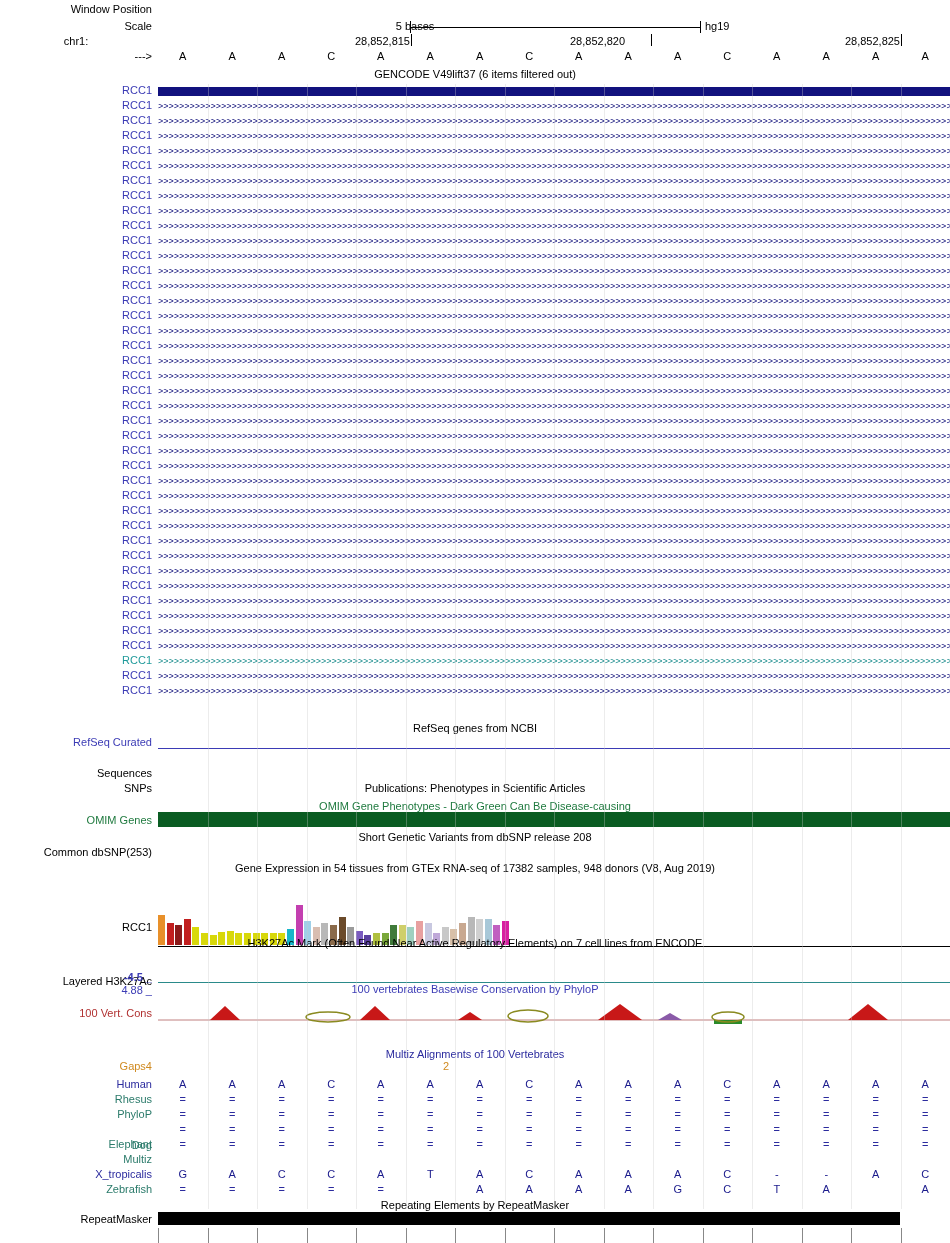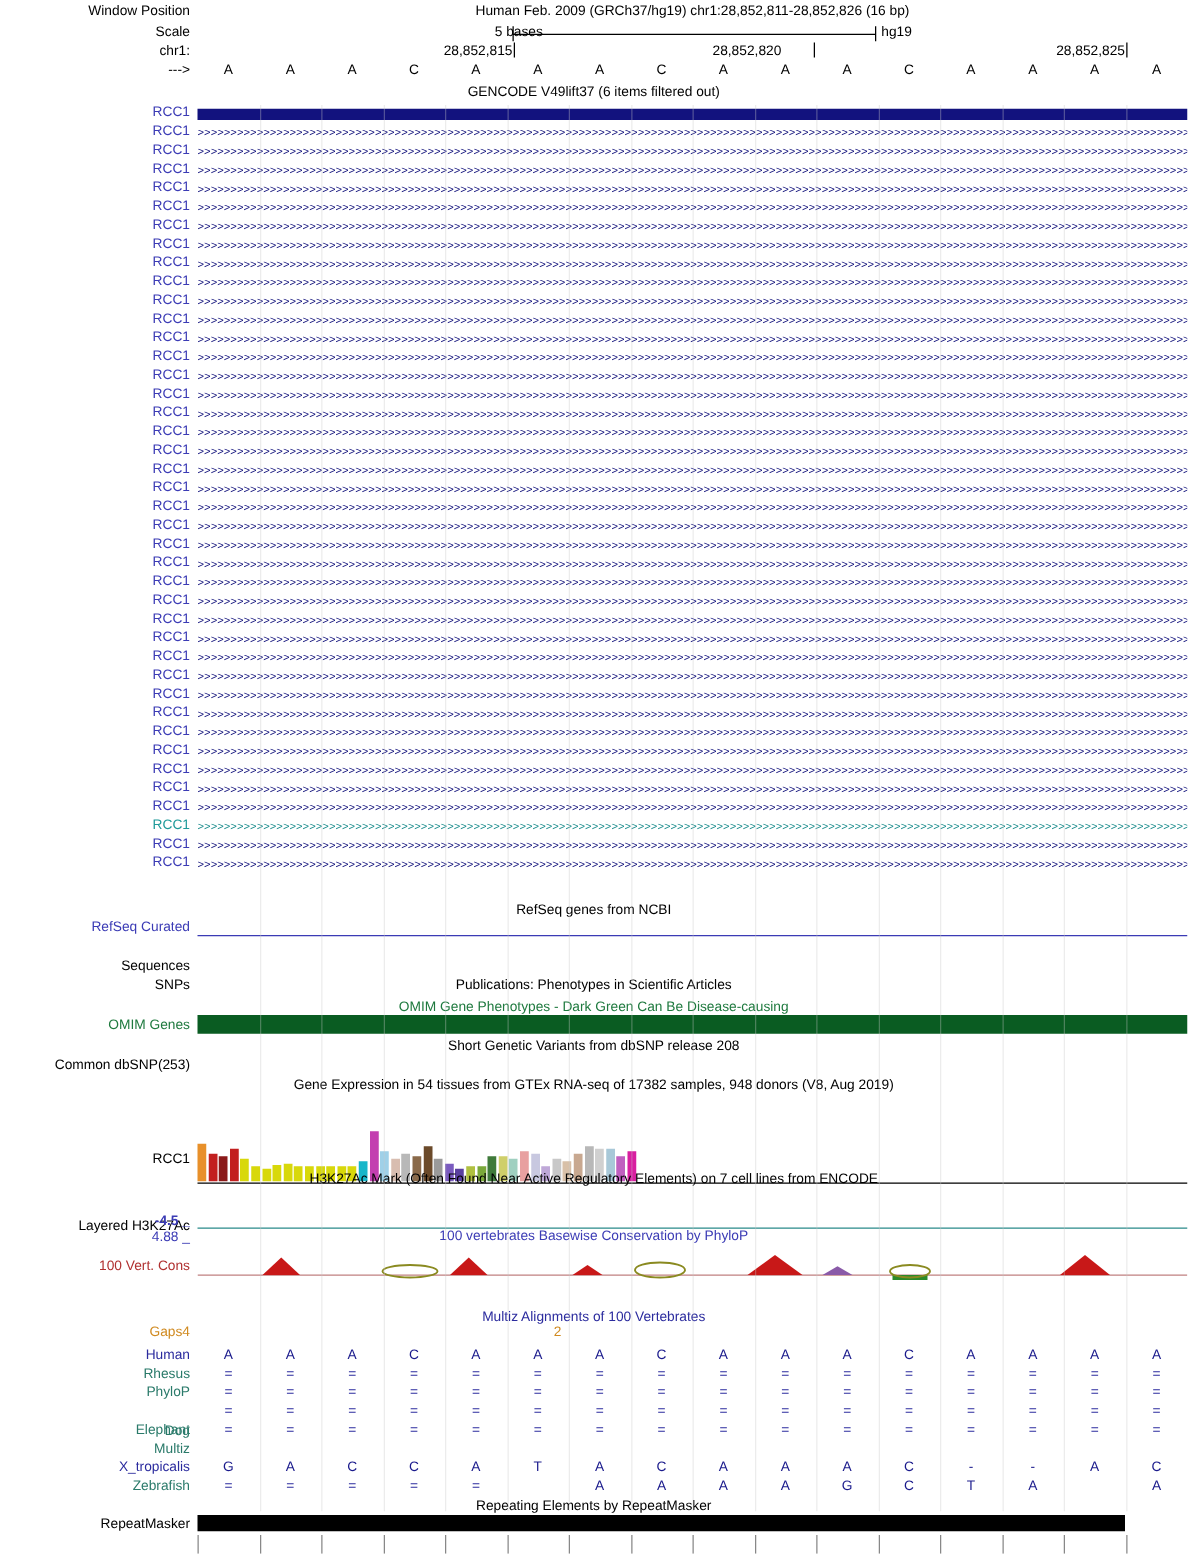--- a/index.html
+++ b/index.html
@@ -46,24 +46,23 @@
   #rmbar{position:absolute;left:158px;top:1212px;width:742px;height:13px;background:#000;}
   .tickmarks{position:absolute;left:158px;width:792px;}
   .tm{position:absolute;width:1px;background:#888;}
 </style>
 </head>
 <body>
 
 <div id="ruler">
   <div class="lbl lblL" style="top:3px;">Window Position</div>
   <div class="lbl lblL" style="top:20px;">Scale</div>
-  <div class="lbl lblL" style="top:35px;">chr1:</div>
+  <div class="lbl lblL" style="top:35px;text-align:center;">chr1:</div>
   <div class="lbl lblL" style="top:50px;">---&gt;</div>
 
-  <div class="center-txt" style="left:158px;top:3px;width:792px;">Human Feb. 2009 (GRCh37/hg19)   chr1:28,852,811-28,852,826 (16 bp)</div>
 
   <div class="center-txt" style="left:330px;top:20px;width:170px;">5 bases</div>
   <div class="tickline" style="left:410px;top:27px;width:290px;height:1px;"></div>
   <div class="tickline" style="left:410px;top:21px;width:1px;height:12px;"></div>
   <div class="tickline" style="left:700px;top:21px;width:1px;height:12px;"></div>
   <div class="center-txt" style="left:705px;top:20px;width:60px;text-align:left;">hg19</div>
 
   <div class="center-txt" style="left:330px;top:35px;width:80px;text-align:right;">28,852,815</div>
   <div class="tickline" style="left:411px;top:34px;width:1px;height:12px;"></div>
   <div class="center-txt" style="left:570px;top:35px;width:80px;text-align:left;">28,852,820</div>

